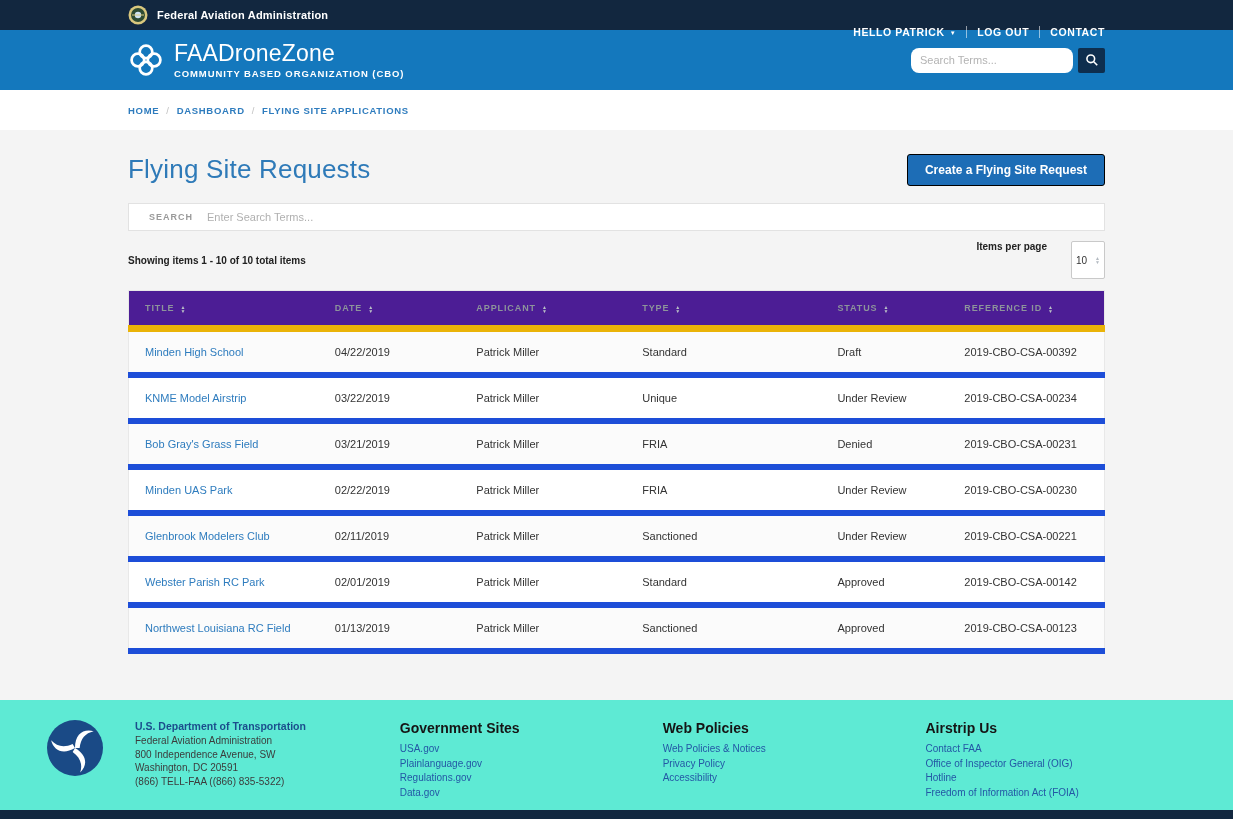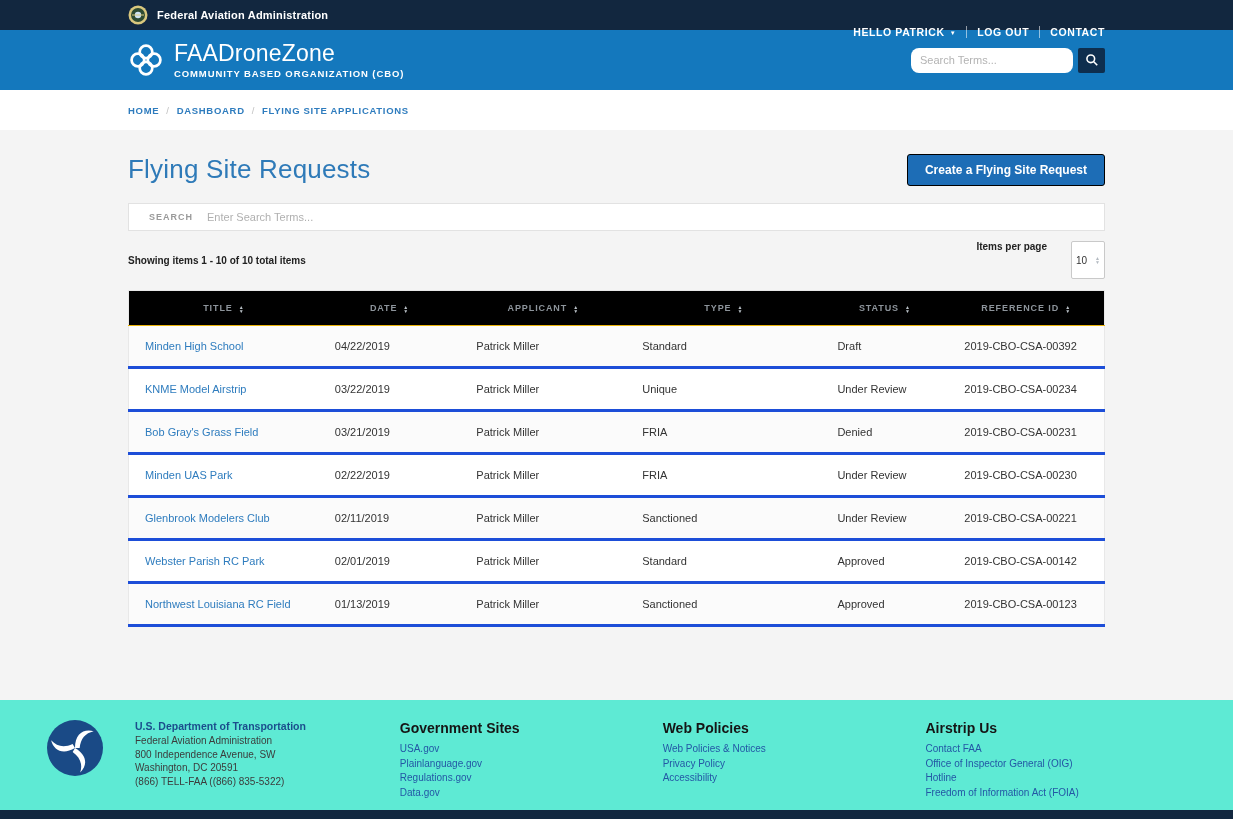--- a/index.html
+++ b/index.html
@@ -46,24 +46,24 @@
   .showing { font-size:10px; font-weight:bold; color:#222; }
   .ipp { display:flex; align-items:flex-start; gap:24px; }
   .ipp .ipp-label { font-size:10px; font-weight:bold; color:#222; }
   .ipp .ipp-select { width:34px; height:18px; background:#fff; border:1px solid #c9c9c9; border-radius:2px; display:flex; align-items:center; justify-content:space-between; padding:18px 4px; font-size:10px; color:#333; cursor:pointer; }
 
   .stack { display:inline-flex; flex-direction:column; line-height:1; }
   .stack i { font-style:normal; font-size:5px; color:#b3bac1; line-height:4.5px; }
 
   
   table { margin-top:11px; width:100%; border-collapse:collapse; background:#fff; border:1px solid #e8e8e8; }
-  thead th { background:#000000; padding:12px 16px; text-align:center; font-size:9px; color:#8d949b; letter-spacing:.9px; font-weight:bold; border-bottom:1px solid #eab308; cursor:pointer; white-space:nowrap; }
+  thead th { background:#4c1d95; padding:12px 16px; text-align:left; font-size:9px; color:#8d949b; letter-spacing:.9px; font-weight:bold; border-bottom:7px solid #eab308; cursor:pointer; white-space:nowrap; }
   thead th .sort { display:inline-flex; flex-direction:column; margin-left:6px; vertical-align:middle; line-height:1; }
   thead th .sort i { font-style:normal; font-size:5px; color:#b9c0c6; line-height:4px; }
-  tbody td { padding:14px 16px; font-size:11px; color:#333; border-bottom:3px solid #1d4ed8; }
+  tbody td { padding:14px 16px; font-size:11px; color:#333; border-bottom:6px solid #1d4ed8; }
   tbody tr:nth-child(odd) { background:#fbfbfb; }
   tbody tr:nth-child(even) { background:#ffffff; }
   tbody td a { color:#2e7cbe; text-decoration:none; cursor:pointer; }
 
   
   .footer { background:#5eead4; height:110px; display:flex; padding:20px 128px 0 47px; }
   .dot-logo { width:56px; height:56px; flex:0 0 56px; margin-right:32px; }
   .f-col1 { width:267px; }
   .f-col1 .f-dept { font-size:10.5px; font-weight:bold; color:#1b4e8c; margin-bottom:2px; }
   .f-col1 .f-line { font-size:10px; color:#3c3c3c; line-height:1.35; }

